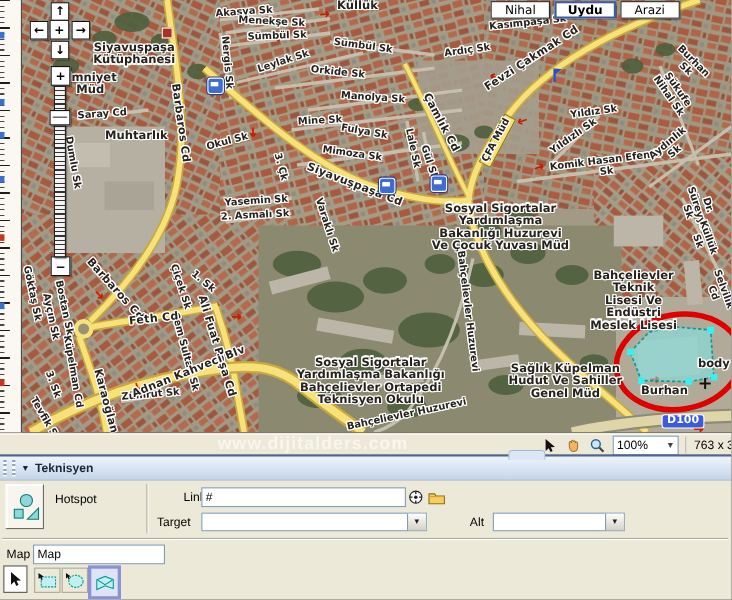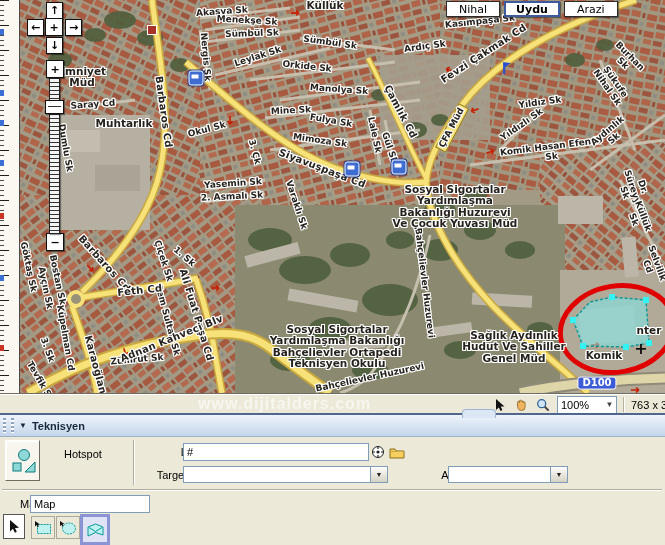--- a/index.html
+++ b/index.html
@@ -20,21 +20,21 @@
   #map-svg{position:absolute;left:0;top:0;}
 
   
   .labels-layer{position:absolute;left:0;top:0;width:645px;height:393px;pointer-events:none;z-index:3;}
   .map-label{position:absolute;transform:translate(-50%,-50%);
      font:bold 9px "DejaVu Sans",sans-serif;color:#26221d;white-space:pre-line;text-align:center;line-height:1.08;
      text-shadow:-1px 0 #fff,1px 0 #fff,0 -1px #fff,0 1px #fff,-1px -1px #fff,1px 1px #fff,-1px 1px #fff,1px -1px #fff;}
   .map-label.poi{font-size:10.5px;}
   .map-label.road{font-size:10px;letter-spacing:.3px;}
   .map-label.shield-yellow{background:#f7e27a;border:1px solid #8a7420;padding:0 2px;font-size:9px;}
-  .map-label.shield-blue{background:#3c5bd6;color:#fff;text-shadow:none;border:1px solid #fff;border-radius:3px;font-size:10px;padding:0 4px;}
+  .map-label.shield-blue{background:#3c5bd6;color:#fff;text-shadow:none;border:1px solid #fff;border-radius:3px;font-size:10px;padding:0 4px;margin-left:24px;}
 
   
   .icons-layer{position:absolute;left:0;top:0;width:645px;height:393px;pointer-events:none;z-index:3;}
   .map-icon{position:absolute;transform:translate(-50%,-50%);}
   .bus-icon{width:13px;height:13px;background:#3f6cd0;border:1px solid #fff;border-radius:3px;box-shadow:0 0 0 1px #26408a;}
   .bus-icon::after{content:"";position:absolute;left:2px;top:3px;width:7px;height:4px;background:#fff;}
   .flag-icon{width:12px;height:13px;background:#2a4fd0;clip-path:polygon(0 0,100% 12%,52% 46%,52% 100%,34% 100%,34% 0);}
   .lib-marker-icon{width:8px;height:8px;background:#a83226;border:1px solid #fff;}
   .crosshair-icon{font:bold 16px "DejaVu Sans",sans-serif;color:#111;line-height:1;}
 
@@ -78,21 +78,21 @@
      display:flex;align-items:center;gap:5px;padding-left:3px;box-sizing:border-box;}
   .grip{width:3px;height:15px;background:repeating-linear-gradient(#90a4bd 0 2px,#fff 2px 4px);}
   .hdr-tri{font-size:8px;color:#18283c;}
   .hdr-title{font:bold 11px "Liberation Sans",sans-serif;color:#18283c;}
   .collapse-tab{position:absolute;left:462px;top:-6px;width:32px;height:8px;background:#dbe7f5;
      border:1px solid #9fb6d4;border-bottom:none;border-radius:4px 4px 0 0;}
 
   #prop-body{position:absolute;left:0;top:437px;width:665px;height:108px;background:#ece9d8;}
   .vdiv{position:absolute;left:133px;top:3px;height:45px;border-left:1px solid #b1ae9f;border-right:1px solid #fff;}
   .hdiv{position:absolute;left:2px;top:52px;width:660px;border-top:1px solid #b1ae9f;border-bottom:1px solid #fff;}
-  .plabel{position:absolute;font:11px "Liberation Sans",sans-serif;color:#000;margin-left:14px;}
+  .plabel{position:absolute;font:11px "Liberation Sans",sans-serif;color:#000;}
   .r{text-align:right;}
   .hs-btn{position:absolute;left:5px;top:3px;width:33px;height:39px;background:#f7f5ee;
      border:1px solid;border-color:#fff #6e6c61 #6e6c61 #fff;box-shadow:1px 1px 0 #fff inset;
      display:flex;align-items:center;justify-content:center;cursor:pointer;}
   .xp-input{position:absolute;height:14px;border:1px solid #7f9db9;background:#fff;
      font:11px "Liberation Sans",sans-serif;padding:1px 3px;}
   .xp-combo{position:absolute;height:17px;background:#fff;border:1px solid #7f9db9;display:flex;box-sizing:border-box;cursor:pointer;}
   .xp-combo .val{flex:1;font:11px "Liberation Sans",sans-serif;padding:1px 3px;}
   .xp-combo .dbtn{width:16px;background:linear-gradient(#fdfdfb,#d5d1c4);border-left:1px solid #7f9db9;
      display:flex;align-items:center;justify-content:center;font-size:7px;color:#222;}
@@ -354,37 +354,42 @@
           <div class="map-label road" style="left: 143px; top: 112px; transform: translate(-50%, -50%) rotate(82deg);">Barbaros Cd</div>
           <div class="map-label road" style="left: 84px; top: 264px; transform: translate(-50%, -50%) rotate(48deg);">Barbaros Cd</div>
           <div class="map-label road" style="left: 120px; top: 291px; transform: translate(-50%, -50%) rotate(-6deg);">Feth Cd</div>
           <div class="map-label road" style="left: 75px; top: 365px; transform: translate(-50%, -50%) rotate(75deg);">Karaoğlan</div>
           <div class="map-label road" style="left: 176px; top: 315px; transform: translate(-50%, -50%) rotate(73deg);">Ali Fuat Paşa Cd</div>
           <div class="map-label road" style="left: 152px; top: 339px; transform: translate(-50%, -50%) rotate(-22deg);">Adnan Kahveci Blv</div>
           <div class="map-label road" style="left: 302px; top: 169px; transform: translate(-50%, -50%) rotate(21deg);">Siyavuşpaşa Cd</div>
           <div class="map-label road" style="left: 380px; top: 112px; transform: translate(-50%, -50%) rotate(62deg);">Çamlık Cd</div>
           <div class="map-label road" style="left: 464px; top: 54px; transform: translate(-50%, -50%) rotate(-33deg);">Fevzi Çakmak Cd</div>
           <div class="map-label shield-yellow" style="left: 432px; top: 128px; transform: translate(-50%, -50%) rotate(-62deg);">ÇFA Müd</div>
+          <div class="map-label poi" style="left: 102px; top: 50px;">Siyavuşpaşa
+Kütüphanesi</div>
           <div class="map-label poi" style="left: 62px; top: 77px;">Emniyet
 Müd</div>
           <div class="map-label poi" style="left: 104px; top: 124px;">Muhtarlık</div>
           <div class="map-label poi" style="left: 305px; top: 6px;">Küllük</div>
           <div class="map-label poi" style="left: 435px; top: 207px;">Sosyal Sigortalar
 Yardımlaşma
 Bakanlığı Huzurevi
 Ve Çocuk Yuvası Müd</div>
+          <div class="map-label poi" style="left: 556px; top: 274px;">Bahçelievler Teknik
+Lisesi Ve Endüstri
+Meslek Lisesi</div>
           <div class="map-label poi" style="left: 317px; top: 347px;">Sosyal Sigortalar
 Yardımlaşma Bakanlığı
 Bahçelievler Ortapedi
 Teknisyen Okulu</div>
-          <div class="map-label poi" style="left: 494px; top: 347px;">Sağlık Aydınlık
+          <div class="map-label poi" style="left: 494px; top: 347px;">Sağlık Küpelman
 Hudut Ve Sahiller
 Genel Müd</div>
-          <div class="map-label poi" style="left: 584px; top: 356px;">Komik</div>
-          <div class="map-label poi" style="left: 629px; top: 331px;">nter</div>
+          <div class="map-label poi" style="left: 584px; top: 356px;">Burhan</div>
+          <div class="map-label poi" style="left: 629px; top: 331px;">body</div>
           <div class="map-label shield-blue" style="left: 577px; top: 383px;">D100</div>
         </div>
 
       <div class="icons-layer">
 
       <div class="map-icon bus-icon" style="left: 176px; top: 78px;"></div>
           <div class="map-icon bus-icon" style="left: 332px; top: 169px;"></div>
           <div class="map-icon bus-icon" style="left: 379px; top: 167px;"></div>
           <div class="map-icon flag-icon" style="left: 485px; top: 68px;"></div>
           <div class="map-icon lib-marker-icon" style="left: 132px; top: 30px;"></div>

